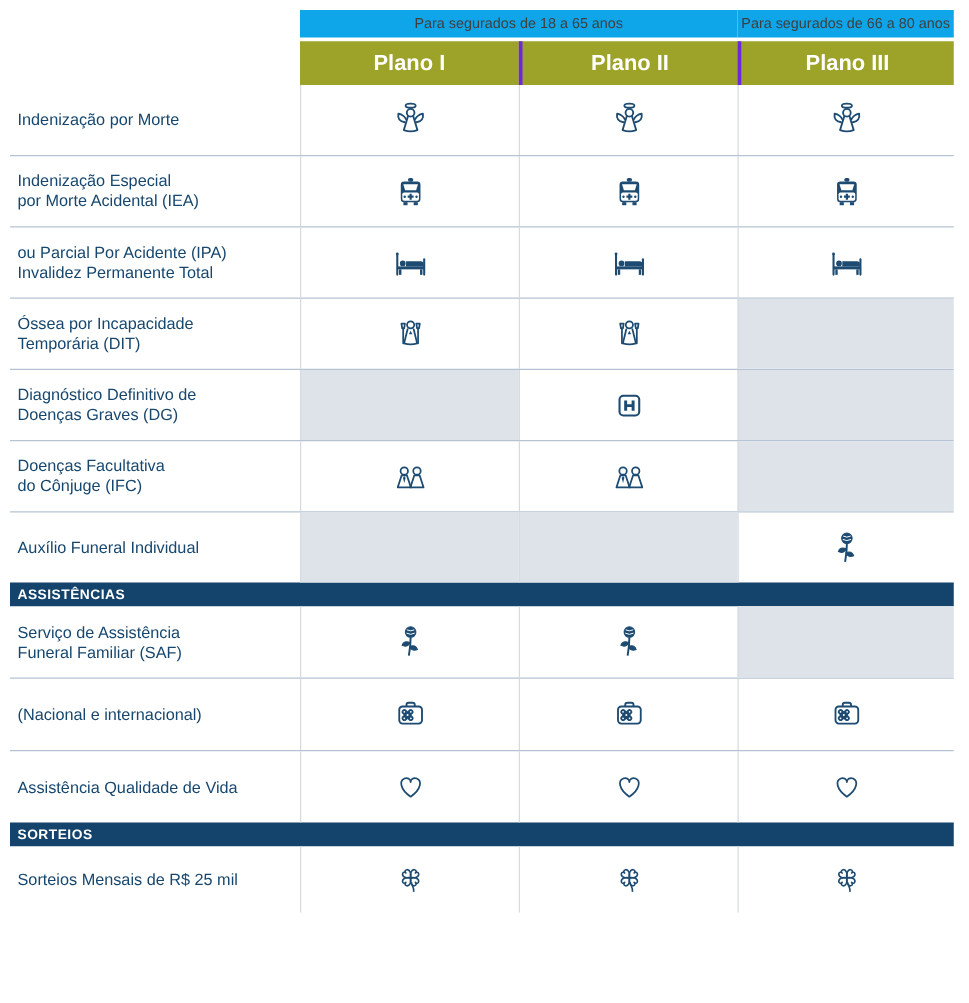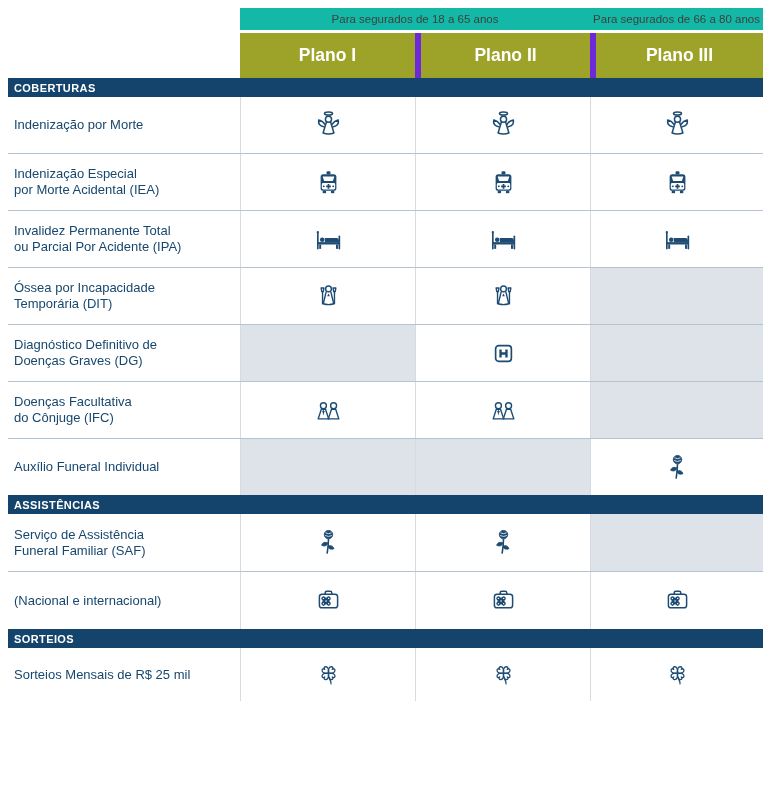--- a/index.html
+++ b/index.html
@@ -1,25 +1,25 @@
 <!DOCTYPE html>
 <html><head>
 <meta charset="utf-8">
 <style>
   html,body{margin:0;padding:0;background:#ffffff;}
   body{width:775px;height:802px;font-family:"Liberation Sans",sans-serif;-webkit-font-smoothing:antialiased;}
   .table{position:absolute;left:8px;top:8px;width:755px;}
   .grid-row{display:grid;grid-template-columns:232px 175px 175px 173px;}
   
   .band-row{height:22px;margin-bottom:3px;}
-  .band{background:#14b8a6;color:#3f3f3f;font-size:11.5px;display:flex;align-items:center;justify-content:center;}
+  .band{background:#0ea5e9;color:#3f3f3f;font-size:11.5px;display:flex;align-items:center;justify-content:center;}
   .band.second{margin-left:0;}
-  .plans-row{height:45px;}
+  .plans-row{height:35px;}
   .plan-head{background:#9da228;color:#ffffff;font-weight:bold;font-size:17.5px;display:flex;align-items:center;justify-content:center;}
-  .plan-head + .plan-head{border-left:6px solid #6d28d9;}
+  .plan-head + .plan-head{border-left:3px solid #6d28d9;}
   .spacer-cell{background:transparent;}
   
   .section-bar{height:19px;background:#14436b;color:#ffffff;font-weight:bold;font-size:11px;letter-spacing:.4px;display:flex;align-items:center;padding-left:6px;box-sizing:border-box;}
   
   .sec .row{height:56px;}
   .sec.sec1 .row{height:57px;}
   .sec.sec2 .row{height:53px;}
   .sec .row + .row{border-top:1px solid #b5c3d2;}
   .label-cell{display:flex;flex-direction:column;justify-content:center;padding-left:6px;box-sizing:border-box;color:#17476e;font-weight:normal;font-size:13px;line-height:16px;}
   .cell{display:flex;align-items:center;justify-content:center;color:#1d4b72;border-left:1px solid #d6dbe0;box-sizing:border-box;}
@@ -48,21 +48,20 @@
     </div>
     <div class="plan-head">
       <span>Plano II</span>
     </div>
     <div class="plan-head">
       <span>Plano III</span>
     </div>
   </div>
 
   <div id="table-body">
-      <div class="section-bar">COBERTURAS</div>
       <div class="sec sec0">
         <div class="grid-row row">
           <div class="label-cell">
             <span>Indenização por Morte</span>
           </div>
           <div class="cell">
             <svg viewBox="0 0 40 40">
               <g fill="none" stroke="currentColor" stroke-width="1.7" stroke-linecap="round" stroke-linejoin="round">
                 <ellipse cx="20" cy="6.3" rx="4.6" ry="1.8"></ellipse>
                 <circle cx="20" cy="12.8" r="3.5"></circle>
@@ -141,22 +140,22 @@
                 <circle cx="14.6" cy="24.4" r="1.1" fill="currentColor"></circle>
                 <circle cx="25.4" cy="24.4" r="1.1" fill="currentColor"></circle>
                 <rect x="13.4" y="29.4" width="3.8" height="2.8" fill="currentColor"></rect>
                 <rect x="22.8" y="29.4" width="3.8" height="2.8" fill="currentColor"></rect>
               </g>
             </svg>
           </div>
         </div>
         <div class="grid-row row">
           <div class="label-cell">
+            <span>ou Parcial Por Acidente (IPA)</span>
             <span>Invalidez Permanente Total</span>
-            <span>ou Parcial Por Acidente (IPA)</span>
           </div>
           <div class="cell">
             <svg viewBox="0 0 40 40">
               <g fill="currentColor" stroke="currentColor" stroke-linecap="round">
                 <circle cx="7.8" cy="11.6" r="1.3" stroke="none"></circle>
                 <path d="M7.8,12.3 V30.5" fill="none" stroke-width="1.9"></path>
                 <circle cx="12.8" cy="20.3" r="2.6" stroke="none"></circle>
                 <path d="M15.8,18.3 H29.3 a2.6,2.6 0 0 1 2.6,2.6 V23 H15.8 Z" stroke="none"></path>
                 <rect x="7.8" y="23" width="24.6" height="2.7" stroke="none"></rect>
                 <rect x="9.4" y="25.7" width="2.2" height="5" stroke="none"></rect>
@@ -384,20 +383,40 @@
                   <circle r="0.9"></circle>
                   <circle cx="3" cy="3" r="0.8"></circle>
                   <circle cx="-3" cy="-3" r="0.8"></circle>
                   <circle cx="3" cy="-3" r="0.8"></circle>
                   <circle cx="-3" cy="3" r="0.8"></circle>
                 </g>
               </g>
             </svg>
           </div>
         </div>
+        <div class="grid-row row">
+          <div class="label-cell">
+            <span>Assistência Qualidade de Vida</span>
+          </div>
+          <div class="cell">
+            <svg viewBox="0 0 40 40">
+              <path d="M20,29 C10,22.2 9.6,14.2 14.4,12.3 C17.4,11.1 20,13.3 20,15.6 C20,13.3 22.6,11.1 25.6,12.3 C30.4,14.2 30,22.2 20,29 Z" fill="none" stroke="currentColor" stroke-width="1.6" stroke-linejoin="round"></path>
+            </svg>
+          </div>
+          <div class="cell">
+            <svg viewBox="0 0 40 40">
+              <path d="M20,29 C10,22.2 9.6,14.2 14.4,12.3 C17.4,11.1 20,13.3 20,15.6 C20,13.3 22.6,11.1 25.6,12.3 C30.4,14.2 30,22.2 20,29 Z" fill="none" stroke="currentColor" stroke-width="1.6" stroke-linejoin="round"></path>
+            </svg>
+          </div>
+          <div class="cell">
+            <svg viewBox="0 0 40 40">
+              <path d="M20,29 C10,22.2 9.6,14.2 14.4,12.3 C17.4,11.1 20,13.3 20,15.6 C20,13.3 22.6,11.1 25.6,12.3 C30.4,14.2 30,22.2 20,29 Z" fill="none" stroke="currentColor" stroke-width="1.6" stroke-linejoin="round"></path>
+            </svg>
+          </div>
+        </div>
       </div>
       <div class="section-bar">SORTEIOS</div>
       <div class="sec sec2">
         <div class="grid-row row">
           <div class="label-cell">
             <span>Sorteios Mensais de R$ 25 mil</span>
           </div>
           <div class="cell">
             <svg viewBox="0 0 40 40">
               <g fill="none" stroke="currentColor" stroke-width="1.5" stroke-linejoin="round">

